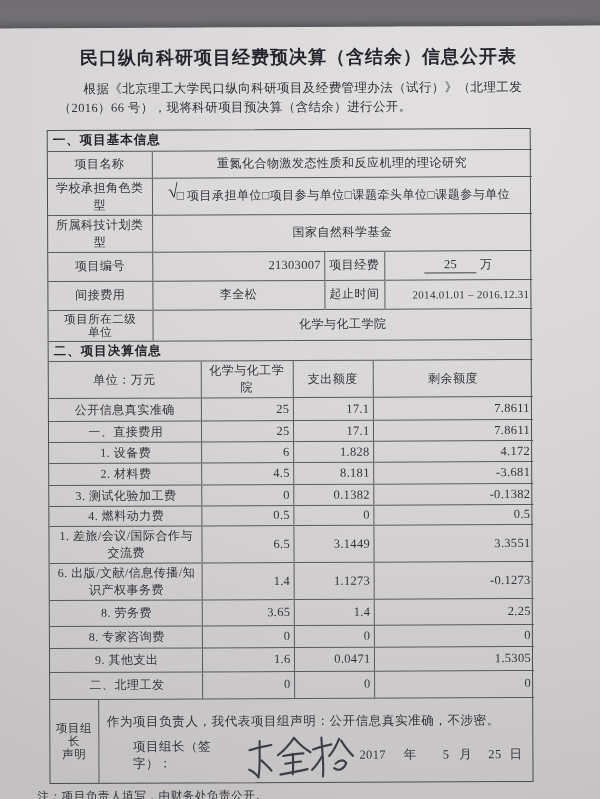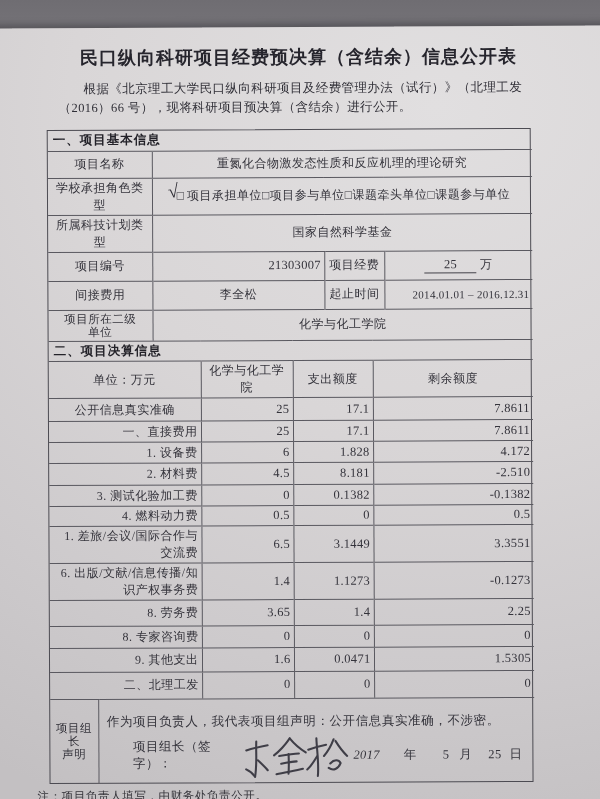--- a/index.html
+++ b/index.html
@@ -63,21 +63,21 @@
 
   .sec-head {
     font-family: "Liberation Sans", "DejaVu Sans", sans-serif;
     font-weight: bold;
     font-size: 12.5px;
     letter-spacing: 1px;
     color: #232229;
     padding-left: 5px;
   }
   .c { text-align: center; }
-  .l { text-align: right; padding-left: 5px; margin-top: 39px; }
+  .l { text-align: center; padding-left: 5px; margin-top: 39px; }
   .num { font-size: 12.5px; text-align: right; letter-spacing: 0.3px; }
   .lab { text-align: center; }
   .small2 { font-size: 11.5px; line-height: 13px; }
 
   .uline {
     display: inline-block;
     min-width: 52px;
     text-align: center;
     border-bottom: 1px solid #44434a;
     padding: 0 4px;
@@ -93,21 +93,21 @@
     color: #2c2b33;
     transform: rotate(-6deg);
   }
 
   .decl-cell { padding: 4px 6px 2px 6px; }
   .decl-statement { font-size: 12.5px; letter-spacing: 0.6px; margin: 3px 0 0 2px; }
   .sign-line { display: flex; align-items: center; margin-top: 8px; }
   .sign-label { font-size: 12.5px; letter-spacing: 0.5px; margin-left: 28px; }
   .sig-svg { margin: -12px 0 -16px -2px; transform: rotate(-2deg); }
   .date-line { margin-left: auto; margin-right: 6px; font-size: 12.5px; display: flex; align-items: baseline; }
-  .date-line .y  { margin-right: 24px; font-style: italic; }
+  .date-line .y  { margin-right: 18px; }
   .date-line .yl { margin-right: 26px; }
   .date-line .m  { margin-right: 10px; }
   .date-line .ml { margin-right: 16px; }
   .date-line .d  { margin-right: 8px; }
 
   .footnote {
     margin: 5px 0 0 48px;
     font-size: 11.5px;
     letter-spacing: 0.6px;
     color: #343339;
@@ -208,21 +208,21 @@
           <tr style="height:21px">
             <td class="l">1. 设备费</td>
             <td class="num">6</td>
             <td class="num">1.828</td>
             <td class="num">4.172</td>
           </tr>
           <tr style="height:22px">
             <td class="l">2. 材料费</td>
             <td class="num">4.5</td>
             <td class="num">8.181</td>
-            <td class="num">-2.510</td>
+            <td class="num">-3.681</td>
           </tr>
           <tr style="height:21px">
             <td class="l">3. 测试化验加工费</td>
             <td class="num">0</td>
             <td class="num">0.1382</td>
             <td class="num">-0.1382</td>
           </tr>
           <tr style="height:20px">
             <td class="l">4. 燃料动力费</td>
             <td class="num">0.5</td>

